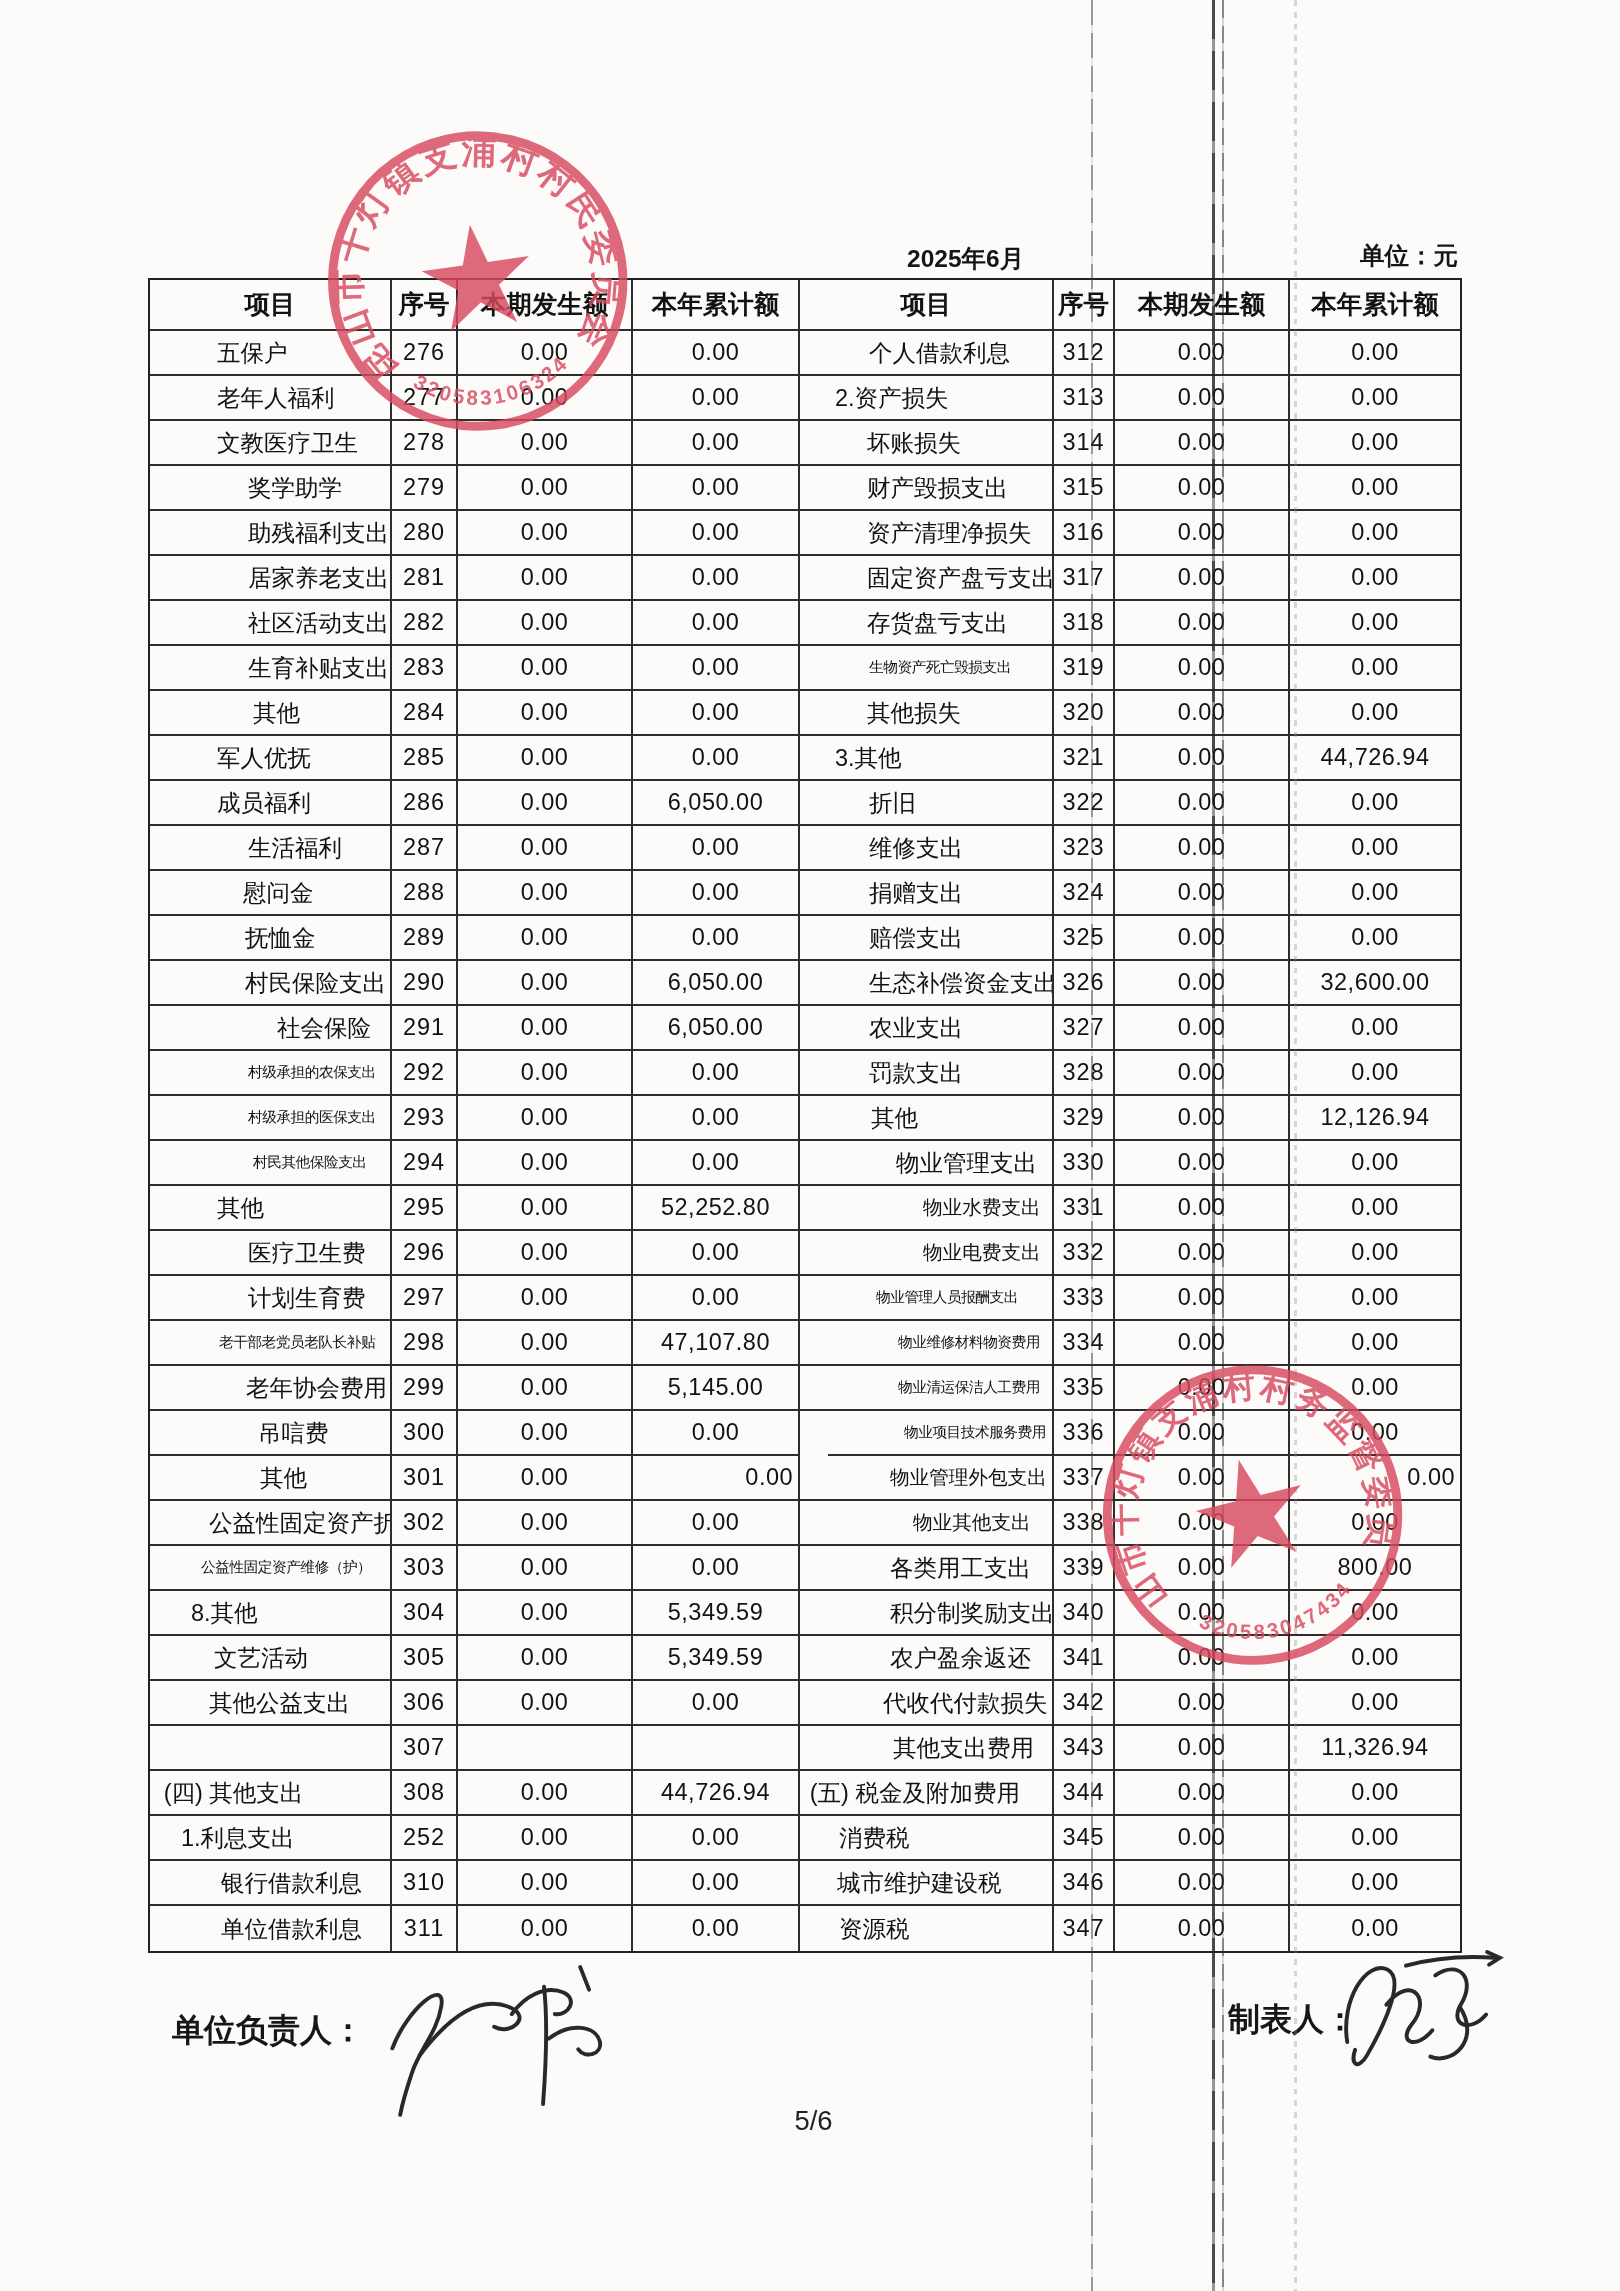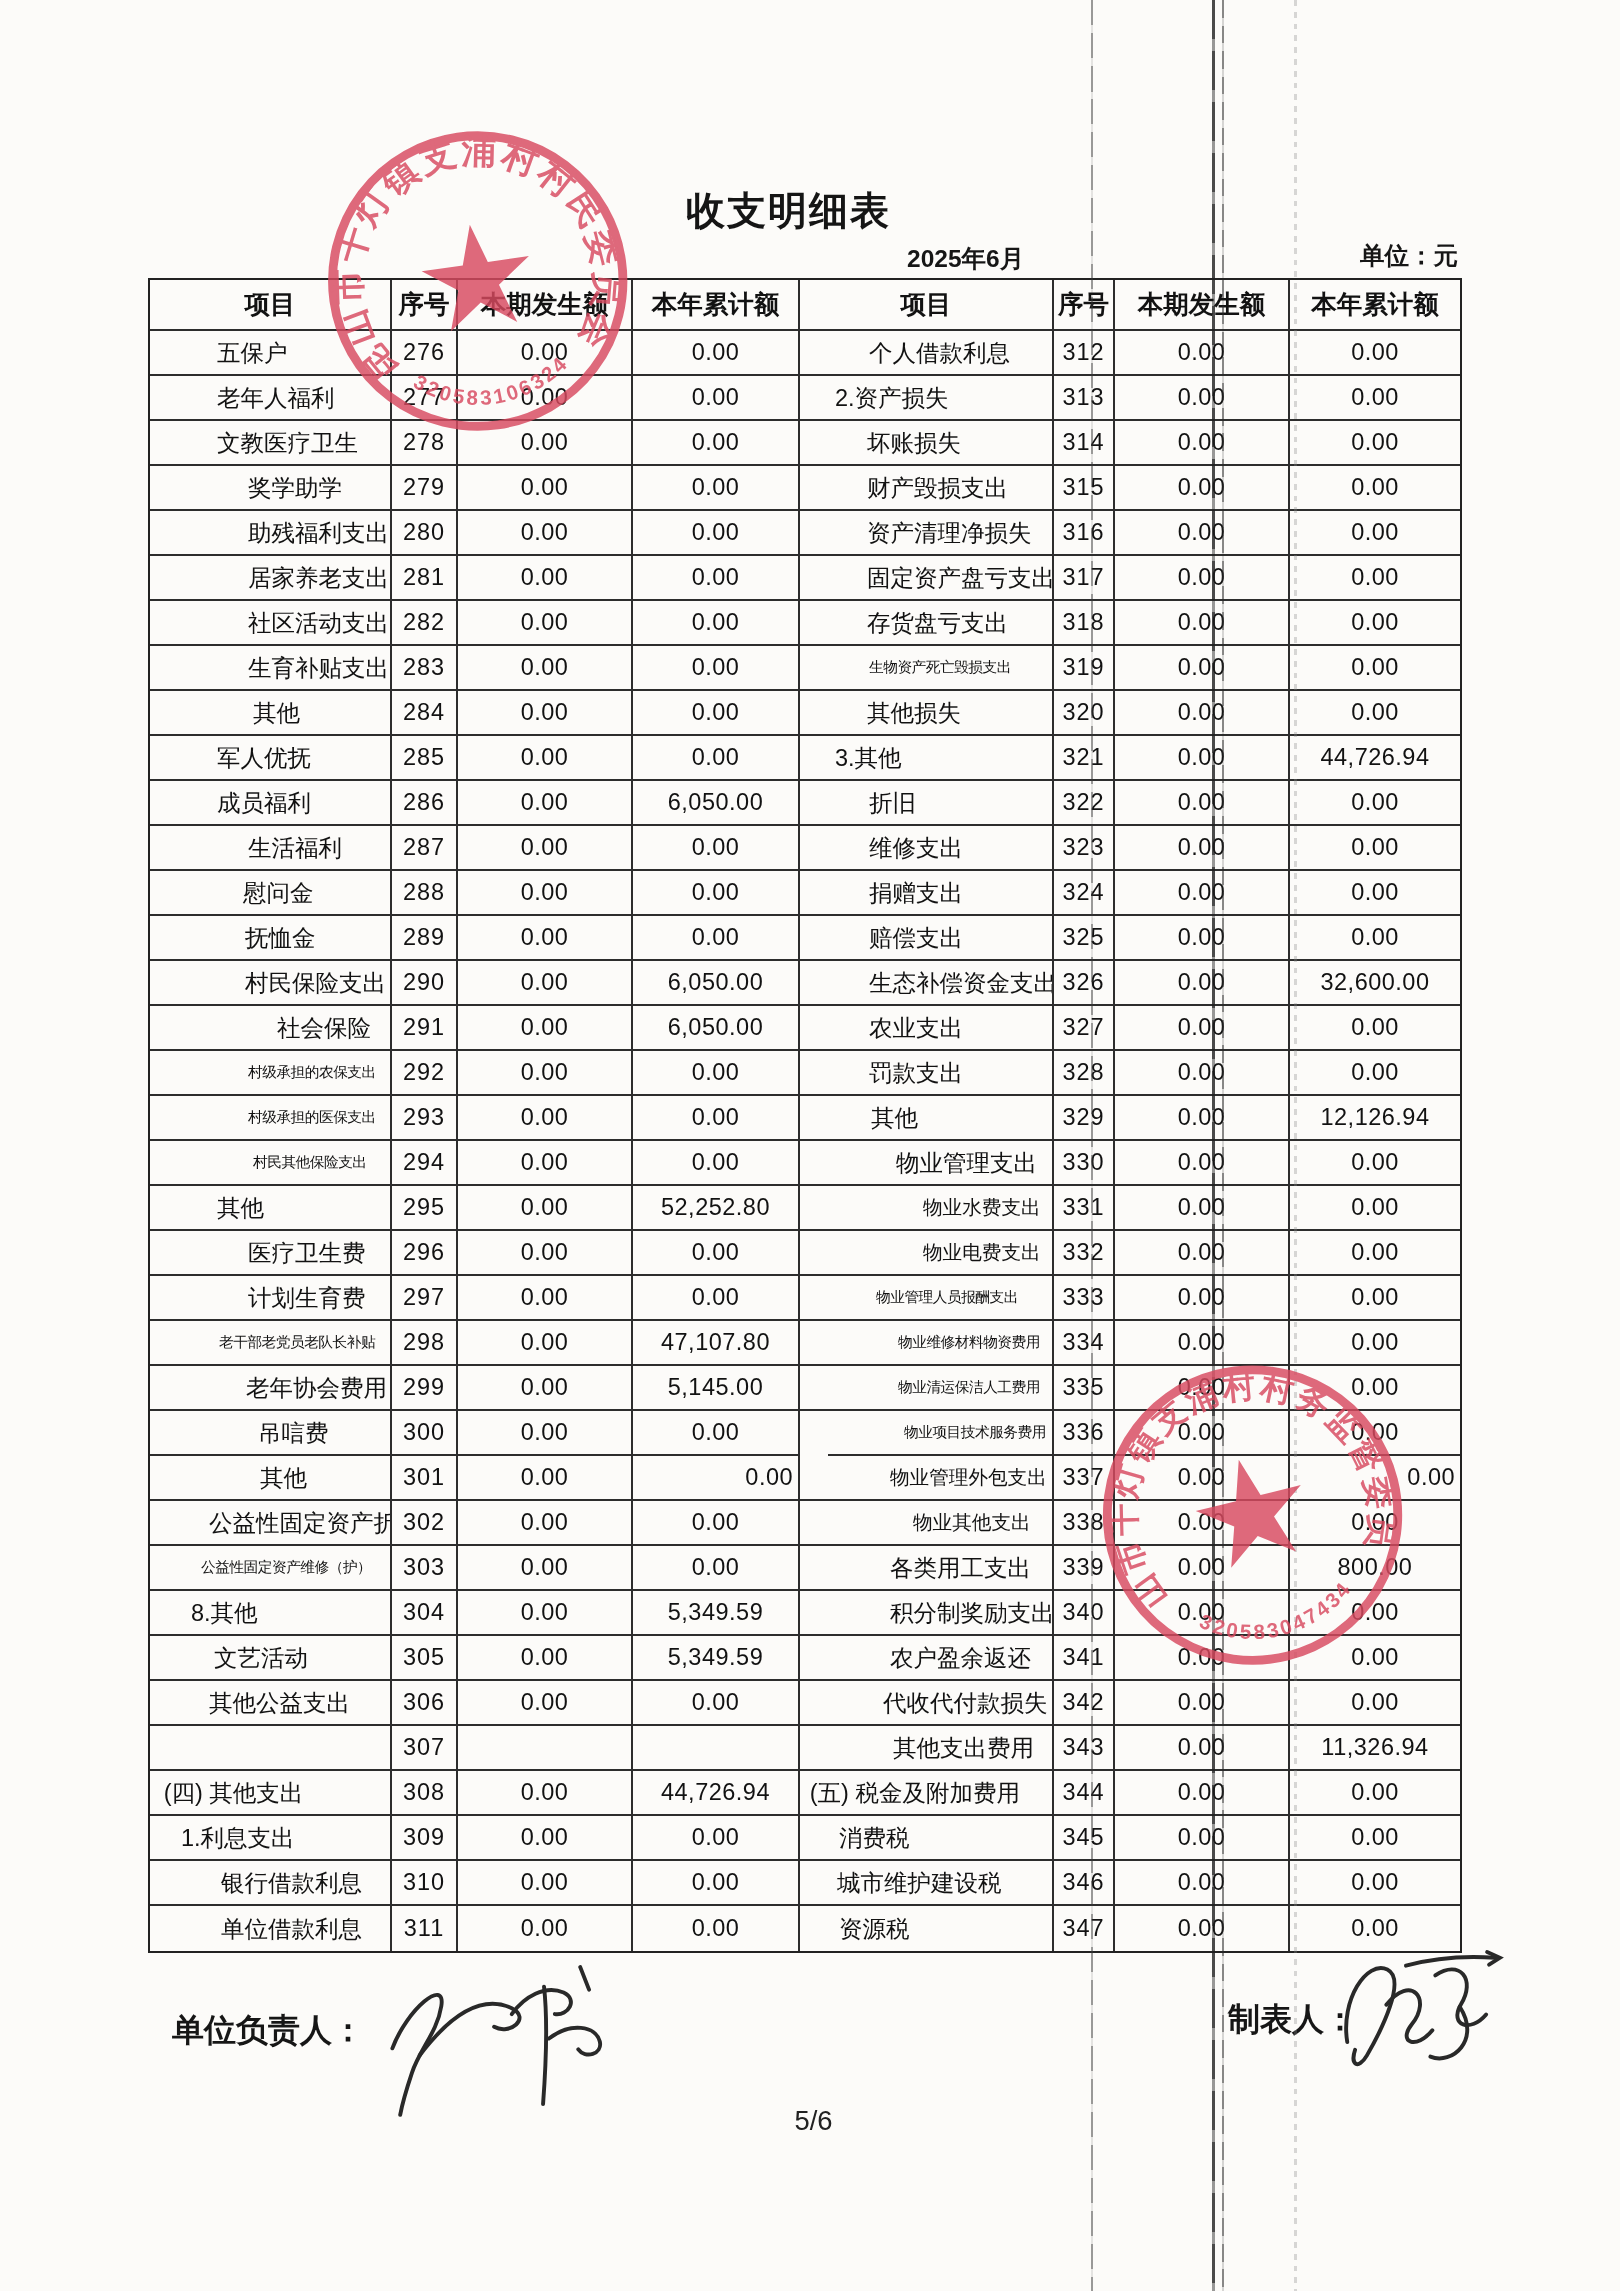--- a/index.html
+++ b/index.html
@@ -42,21 +42,20 @@
   #stamp1{left:321px;top:124px;transform:rotate(-8deg);}
   #stamp2{left:1096px;top:1358px;transform:rotate(-14deg);}
   
   .sig{position:absolute;z-index:6;pointer-events:none;}
 </style>
 </head>
 <body>
 
 <div id="page">
 
-  <div class="doc-title">收支明细表</div>
   <div class="period">2025年6月</div>
   <div class="unit-label">单位：元</div>
 
   <div id="tbl">
       <div class="cell hdr">项目</div>
       <div class="cell hdr">序号</div>
       <div class="cell hdr">本期发生额</div>
       <div class="cell hdr">本年累计额</div>
       <div class="cell hdr">项目</div>
       <div class="cell hdr">序号</div>
@@ -320,21 +319,21 @@
       <div class="cell num lastcol">11,326.94</div>
       <div class="cell lab" style="padding-left: 13.7px;">(四) 其他支出</div>
       <div class="cell seq">308</div>
       <div class="cell num">0.00</div>
       <div class="cell num">44,726.94</div>
       <div class="cell lab" style="padding-left: 9.8px;">(五) 税金及附加费用</div>
       <div class="cell seq">344</div>
       <div class="cell num">0.00</div>
       <div class="cell num lastcol">0.00</div>
       <div class="cell lab" style="padding-left: 31px;">1.利息支出</div>
-      <div class="cell seq">309</div>
+      <div class="cell seq">252</div>
       <div class="cell num">0.00</div>
       <div class="cell num">0.00</div>
       <div class="cell lab" style="padding-left: 39px;">消费税</div>
       <div class="cell seq">345</div>
       <div class="cell num">0.00</div>
       <div class="cell num lastcol">0.00</div>
       <div class="cell lab" style="padding-left: 71px;">银行借款利息</div>
       <div class="cell seq">310</div>
       <div class="cell num">0.00</div>
       <div class="cell num">0.00</div>

